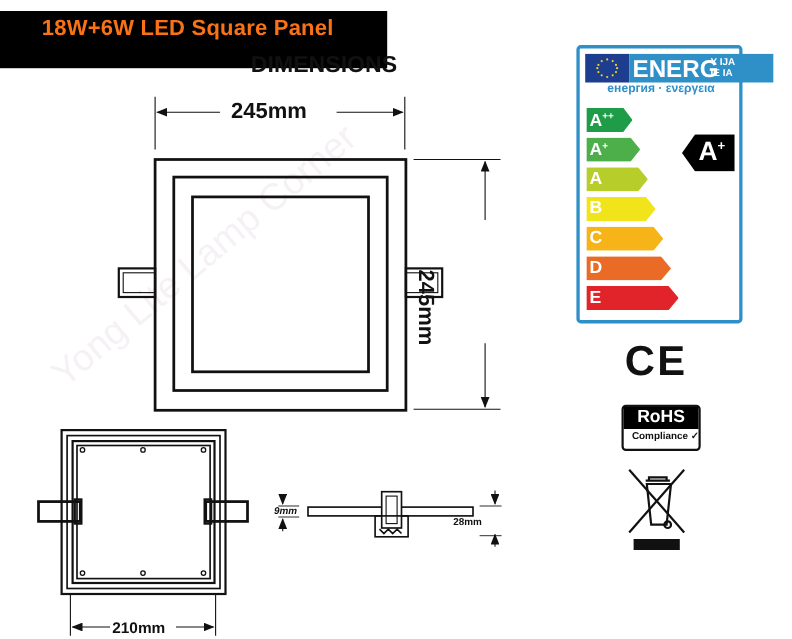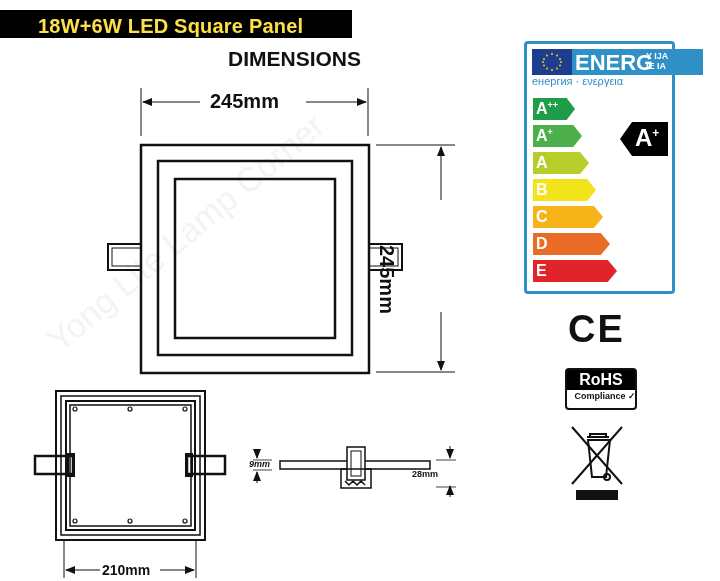--- a/index.html
+++ b/index.html
@@ -1,28 +1,28 @@
 <!DOCTYPE html>
 <html><head>
 <meta charset="utf-8">
 <style>
   html, body { margin:0; padding:0; background:#ffffff; }
   body { width:720px; height:581px; position:relative; overflow:hidden; font-family:"Liberation Sans", sans-serif; }
   .abs { position:absolute; }
-  .title-bar { left:0; top:10px; width:352px; height:28px; background:#000; color:#fde047; }
+  .title-bar { left:0; top:10px; width:352px; height:52px; background:#000; color:#f97316; }
   .title-bar span { position:absolute; left:38px; top:5px; font-size:20px; font-weight:bold; letter-spacing:0.2px; }
   .subtitle { left:228px; top:47px; font-size:21px; font-weight:bold; color:#111; }
   .dim-label { font-weight:bold; color:#111; }
   svg { position:absolute; left:0; top:0; }
   .energy { left:524px; top:41px; width:145px; height:247px; border:3px solid #2f8fc7; border-radius:4px; background:#fff; }
   .eu-flag { left:5px; top:5px; width:40px; height:26px; background:#1d3d8f; }
   .energ-band { left:45px; top:5px; width:96px; height:26px; background:#2f8fc7; color:#fff;padding-left:35px; }
   .energ-big { position:absolute; left:3px; top:1px; font-size:22px; font-weight:bold; }
   .energ-small { position:absolute; left:74px; top:2px; font-size:9px; line-height:10px;font-weight:bold; }
-  .energ-sub { left:5px; top:31px; width:138px; font-size:11px; font-weight:normal; color:#2f8fc7; text-align:left; }
+  .energ-sub { left:5px; top:31px; width:138px; font-size:11px; font-weight:bold; color:#2f8fc7; text-align:center; }
   .class-bar { position:absolute; left:6px; height:22px; color:#fff; font-weight:bold; font-size:16px; }
   .class-bar span { position:absolute; left:3px; top:2px; }
   .class-bar sup { font-size:9px; }
   .rating { left:633px; top:122px; width:36px; height:34px; background:#000; color:#fff; font-size:24px; font-weight:bold; }
   .ce { left:568px; top:308px; font-size:38px; font-weight:bold; color:#111; letter-spacing:2px; }
   .rohs { left:565px; top:368px; width:68px; height:38px; border:2px solid #111; border-radius:4px; }
   .rohs-top { position:absolute; left:0; top:0; width:68px; height:20px; background:#000; color:#fff; font-weight:bold; font-size:16px; text-align:center; line-height:20px; }
   .rohs-bot { position:absolute; left:0; top:21px; width:76px; font-size:9px; font-weight:bold; text-align:center; color:#111; }
   .watermark { left:40px; top:330px; font-size:34px; color:rgba(200,180,200,0.18); transform:rotate(-40deg); transform-origin:left top; white-space:nowrap; }
 </style>

